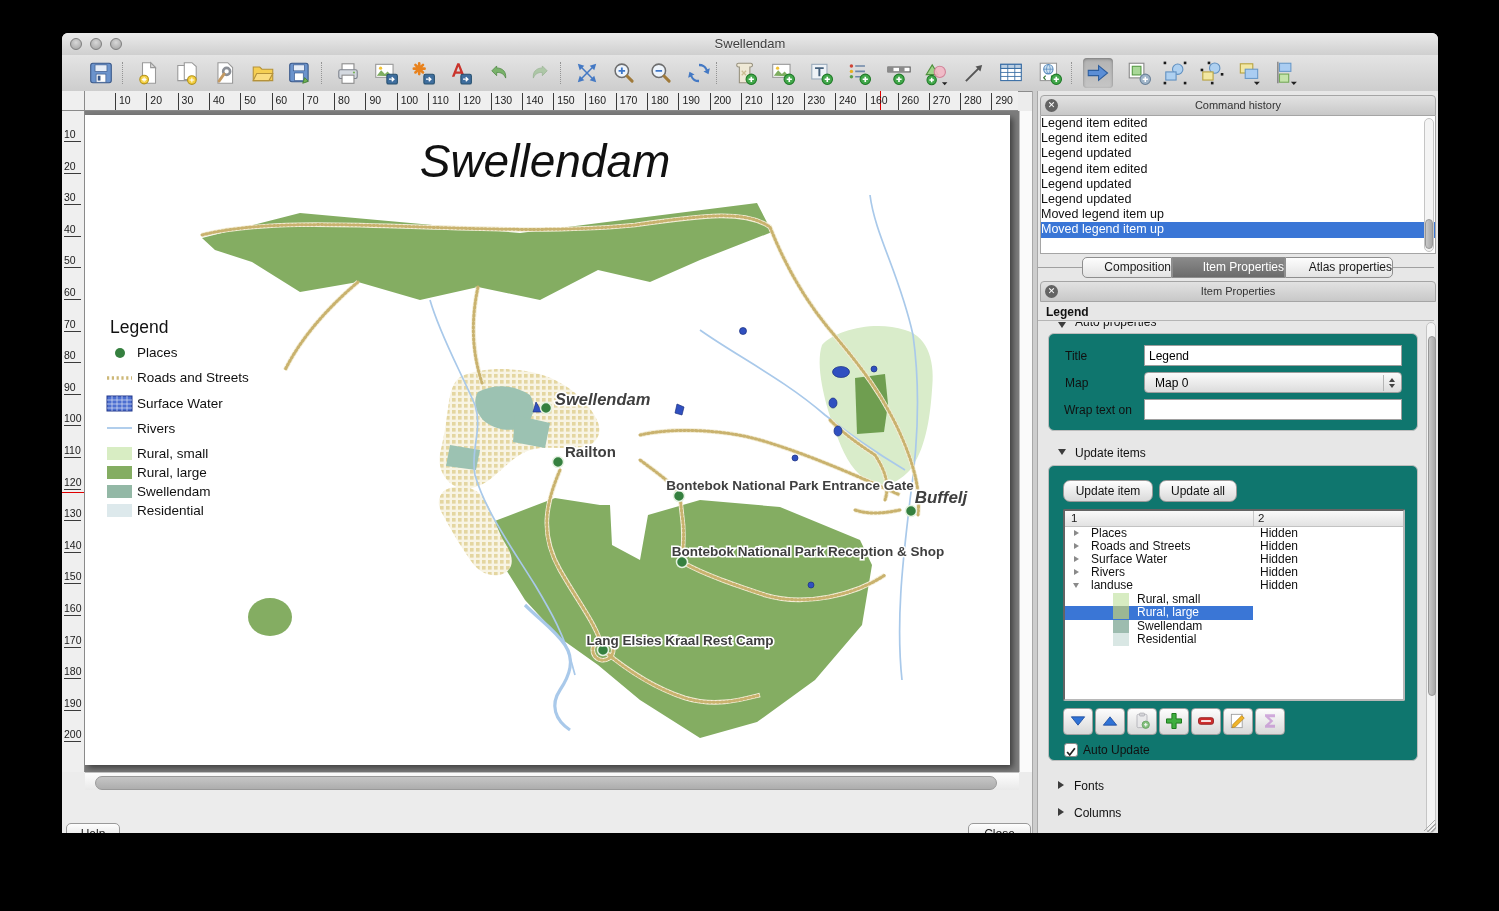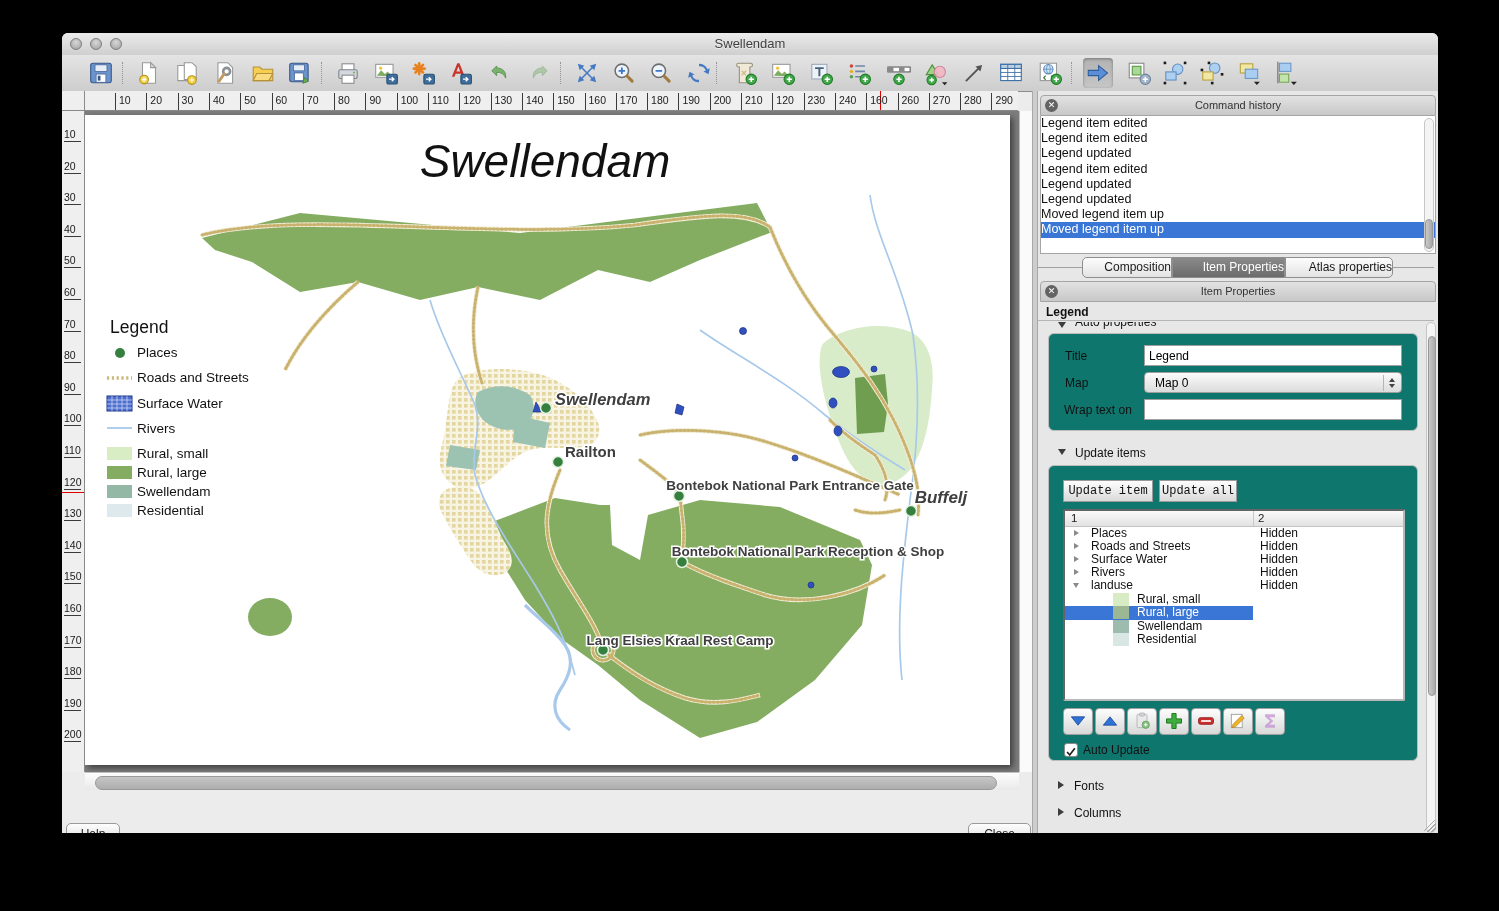--- a/index.html
+++ b/index.html
@@ -48,21 +48,21 @@
   .gbox{border:1px solid #bdbdbd;border-radius:6px;background:#0f766e;box-sizing:border-box;}
   .tinput{background:#fff;border:1px solid #9e9e9e;box-sizing:border-box;font-size:12px;color:#000;padding:2px 4px;line-height:16px;}
   .mselect{background:linear-gradient(#fbfbfb,#dcdcdc);border:1px solid #9e9e9e;border-radius:4px;box-sizing:border-box;font-size:12px;color:#000;padding:2px 4px 2px 10px;line-height:16px;}
   .stepper{right:2px;top:2px;width:15px;height:16px;border-left:1px solid #b5b5b5;}
   .tri-up-s{width:0;height:0;border-left:3.5px solid transparent;border-right:3.5px solid transparent;border-bottom:4.5px solid #444;}
   .tri-dn-s{width:0;height:0;border-left:3.5px solid transparent;border-right:3.5px solid transparent;border-top:4.5px solid #444;}
   .tri-dn{width:0;height:0;border-left:4.5px solid transparent;border-right:4.5px solid transparent;border-top:6px solid #3c3c3c;}
   .tri-rt{width:0;height:0;border-top:4.5px solid transparent;border-bottom:4.5px solid transparent;border-left:6px solid #3c3c3c;}
   .texp-rt{width:0;height:0;border-top:3.5px solid transparent;border-bottom:3.5px solid transparent;border-left:5px solid #8a8a8a;}
   .texp-dn{width:0;height:0;border-left:3.5px solid transparent;border-right:3.5px solid transparent;border-top:5px solid #8a8a8a;}
-  .pushbtn{background:linear-gradient(#fefefe,#dadada);border:1px solid #9a9a9a;border-radius:0;font-size:12px;color:#111;text-align:center;box-sizing:border-box;font-family:Liberation Mono, monospace;}
+  .pushbtn{background:linear-gradient(#fefefe,#dadada);border:1px solid #9a9a9a;border-radius:7px;font-size:12px;color:#111;text-align:center;box-sizing:border-box;}
   .tree{background:#fff;border:2px inset #b8b8b8;box-sizing:border-box;overflow:hidden;border-radius:2px;}
   .thead{left:0;top:0;right:0;height:15px;background:linear-gradient(#fafafa,#e2e2e2);border-bottom:1px solid #c2c2c2;font-size:11.5px;color:#222;}
   .trow{left:0;right:0;height:13px;font-size:12px;color:#111;}
   .tlabel{position:absolute;top:0;line-height:13px;white-space:nowrap;}
   .tval{position:absolute;left:195px;top:0;line-height:13px;}
   .selbar{position:absolute;left:0;top:0;width:188px;height:14px;background:#3a76d6;}
   .swatch{position:absolute;left:48px;top:0;width:16px;height:13px;}
   .pbtn{width:30px;height:27px;background:linear-gradient(#fdfdfd,#d8d8d8);border:1px solid #9f9f9f;border-radius:4px;box-sizing:border-box;text-align:center;}
   .pbtn svg{margin-top:2px;}
   .cb{width:14px;height:14px;background:#fff;border:1px solid #8a8a8a;border-radius:3px;box-sizing:border-box;}

